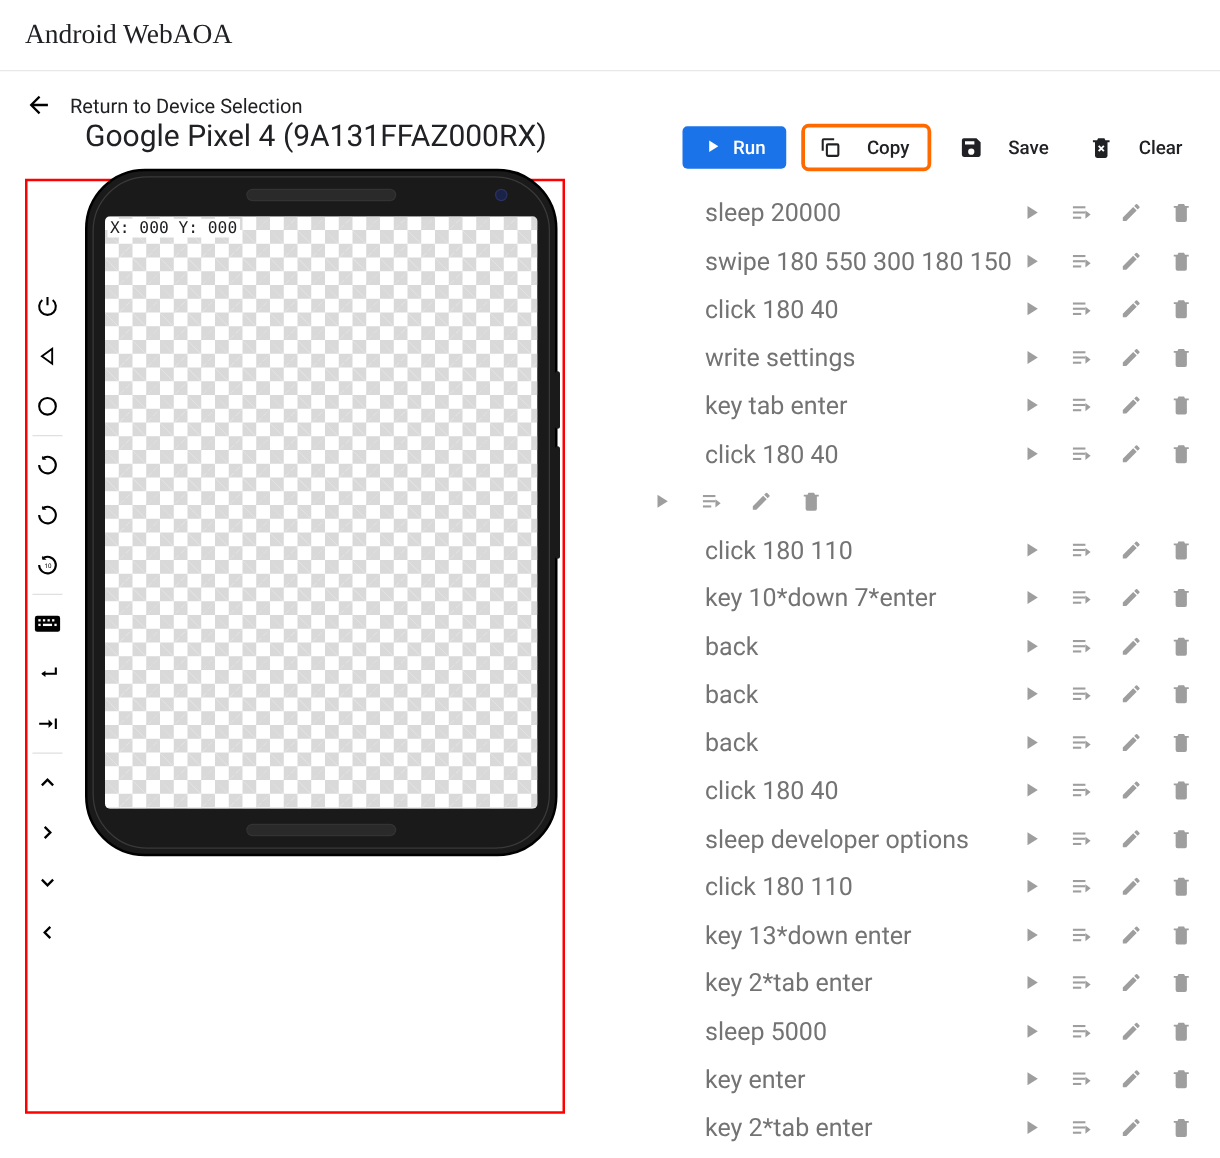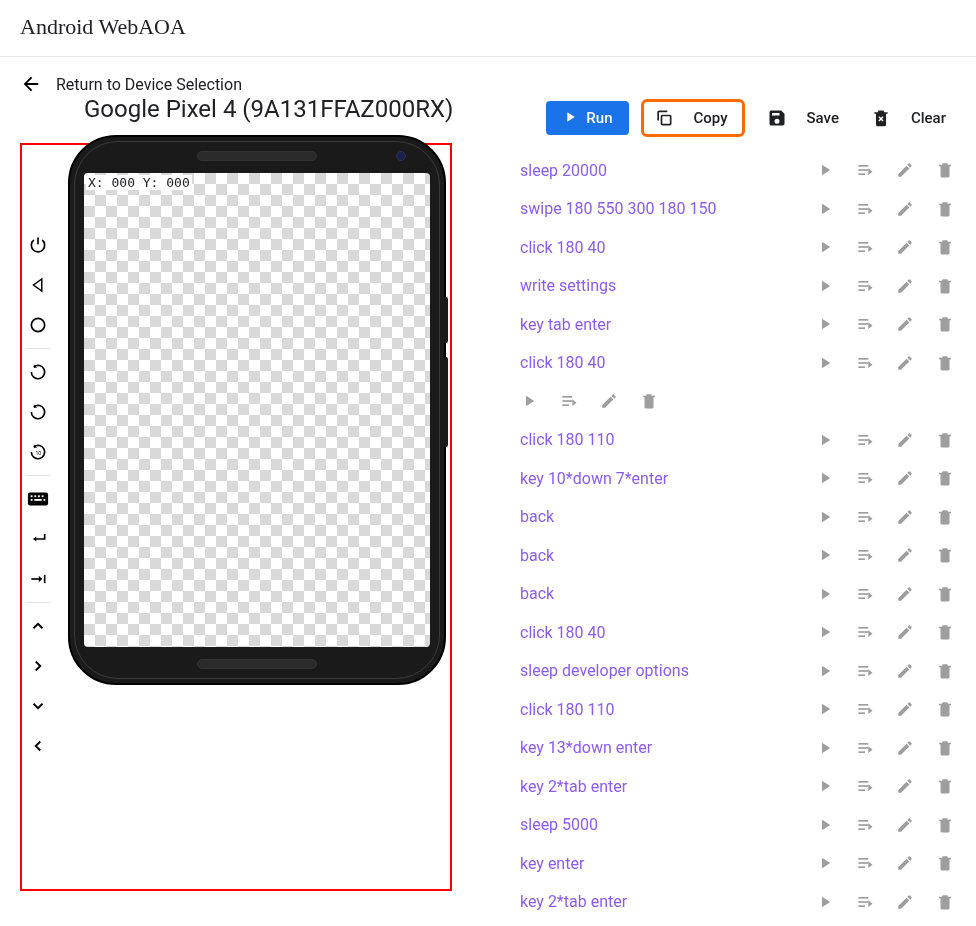--- a/index.html
+++ b/index.html
@@ -50,21 +50,21 @@
   border-top: 1px solid #e0e0e0;
   margin: 3px 0;
 }
 .device-col {
   width: 430px;
   position: relative;
 }
 .device-title {
   font-size: 24px;
   font-weight: 400;
-  margin-left: 22px;
+  margin-left: 6px;
 }
 .device-sub {
   font-size: 14px;
   color: #757575;
   margin: 2px 0 6px 6px;
 }
 .frame-outline {
   position: absolute;
   top: 48px;
   left: -42px;
@@ -192,23 +192,24 @@
   display: flex;
   flex-direction: column;
 }
 .cmd-row {
   display: flex;
   align-items: center;
   height: 38.5px;
 }
 .cmd-text {
   flex: 1;
-  font-size: 16px;
-  color: #8b5cf6;
+  font-size: 20px;
+  color: #737373;
   padding-left: 2px;
+  margin-left: 44px;
 }
 .cmd-actions {
   display: flex;
   gap: 18px;
 }
 .cmd-act {
   width: 22px; height: 22px;
   display: flex;
   align-items: center;
   justify-content: center;

